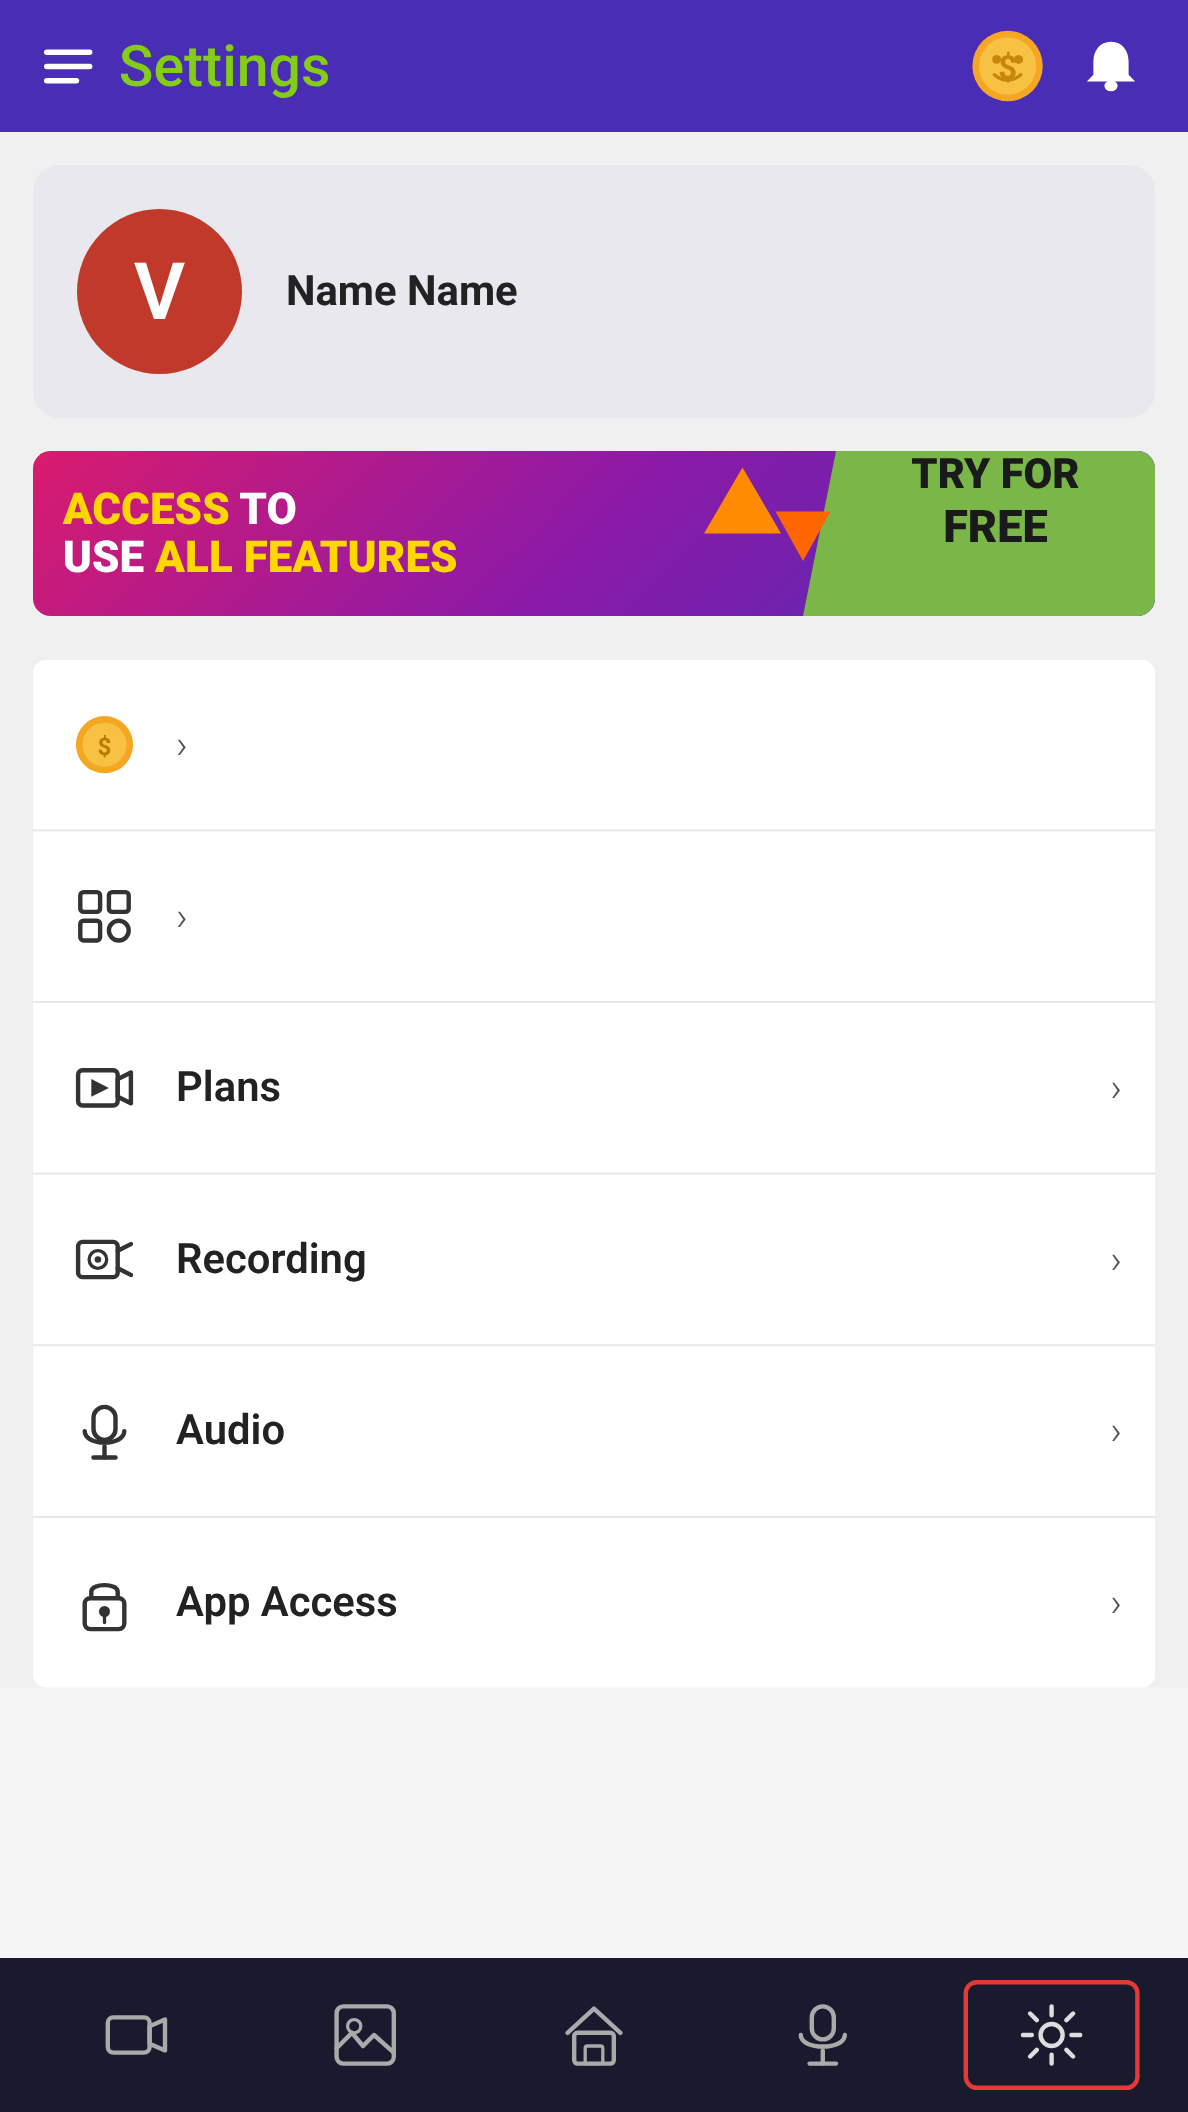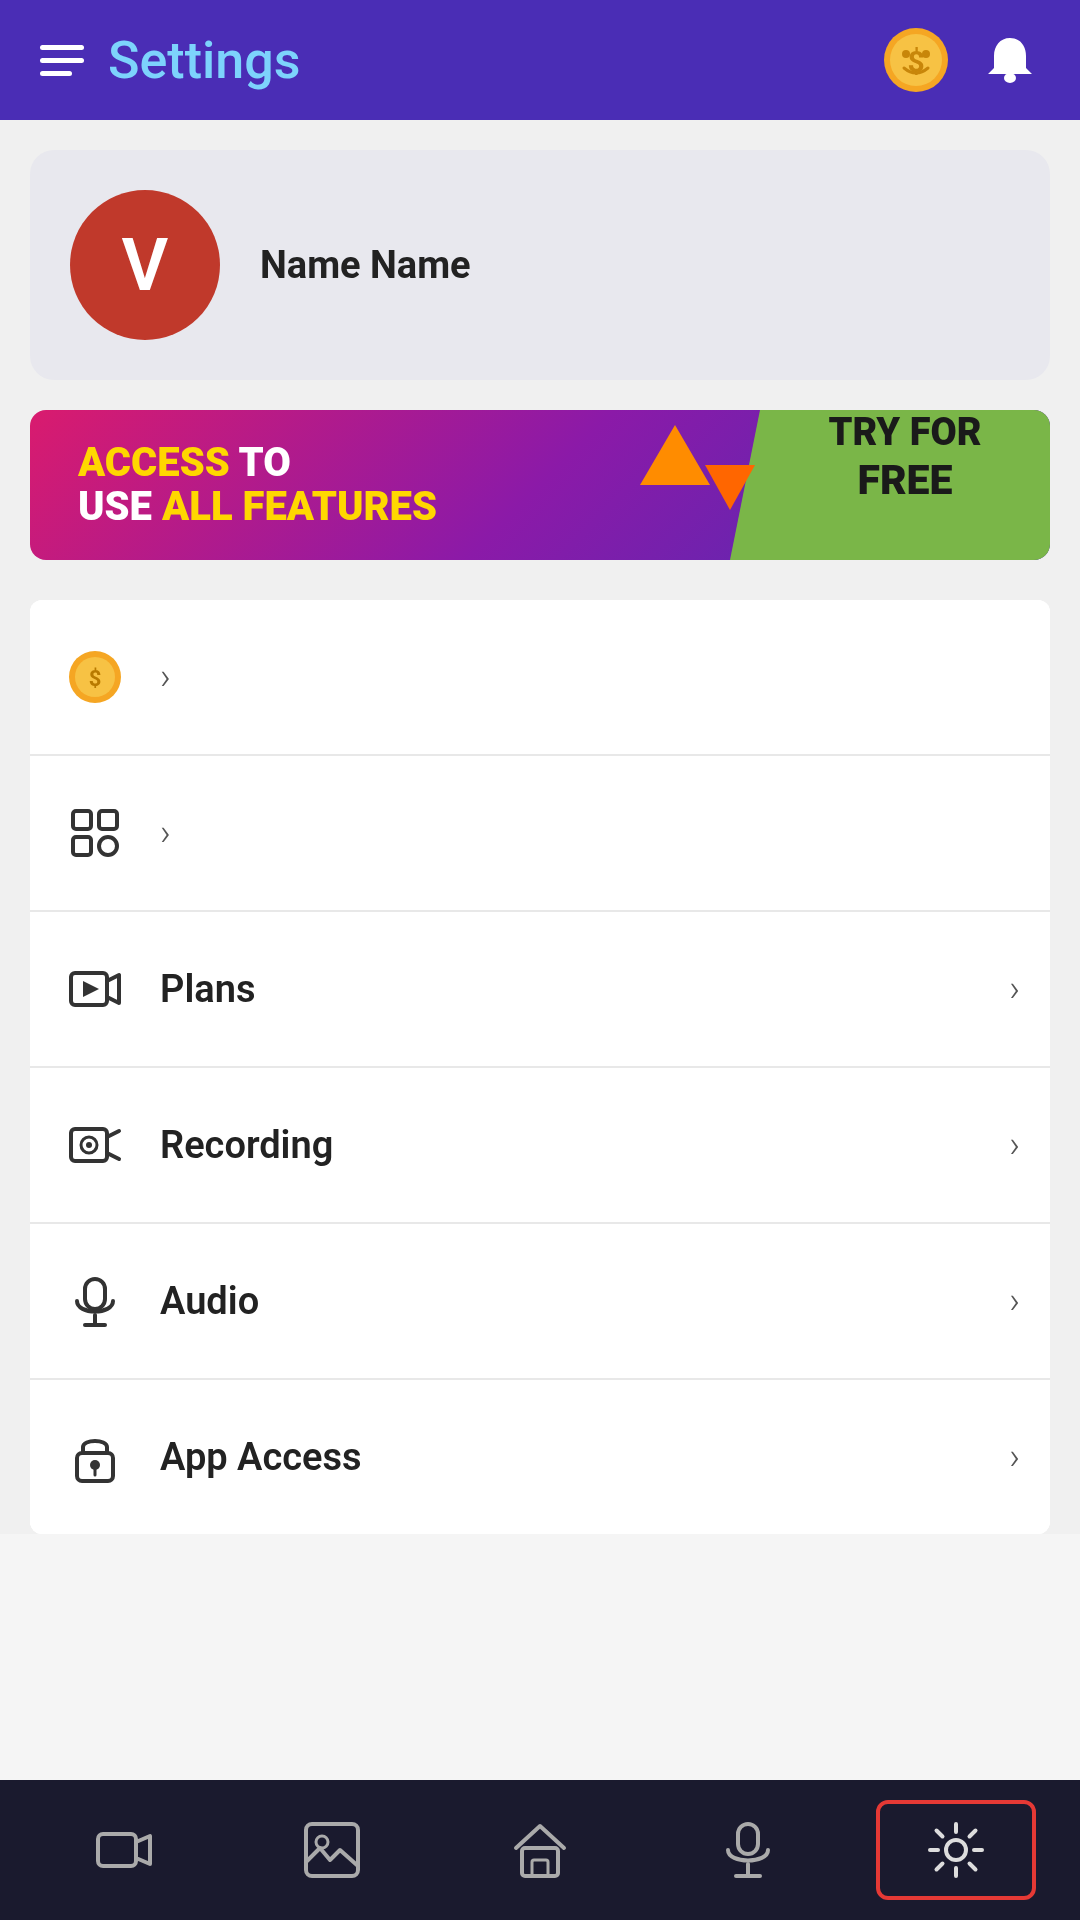--- a/index.html
+++ b/index.html
@@ -46,21 +46,21 @@
 
     .hamburger-icon span:first-child {
       width: 44px;
     }
 
     .hamburger-icon span:last-child {
       width: 44px;
     }
 
     .header-title {
-      color: #7dd3fc;
+      color: #84cc16;
       font-size: 52px;
       font-weight: 500;
     }
 
     .header-right {
       display: flex;
       align-items: center;
       gap: 30px;
     }
 
@@ -110,21 +110,21 @@
       margin-bottom: 40px;
       height: 150px;
       display: flex;
       align-items: center;
       overflow: hidden;
       position: relative;
     }
 
     .banner-left {
       flex: 1;
-      padding: 20px 48px;
+      padding: 20px 27px;
       position: relative;
       z-index: 2;
     }
 
     .banner-text-access {
       font-size: 40px;
       font-weight: 900;
       color: white;
       text-transform: uppercase;
       line-height: 1.1;

